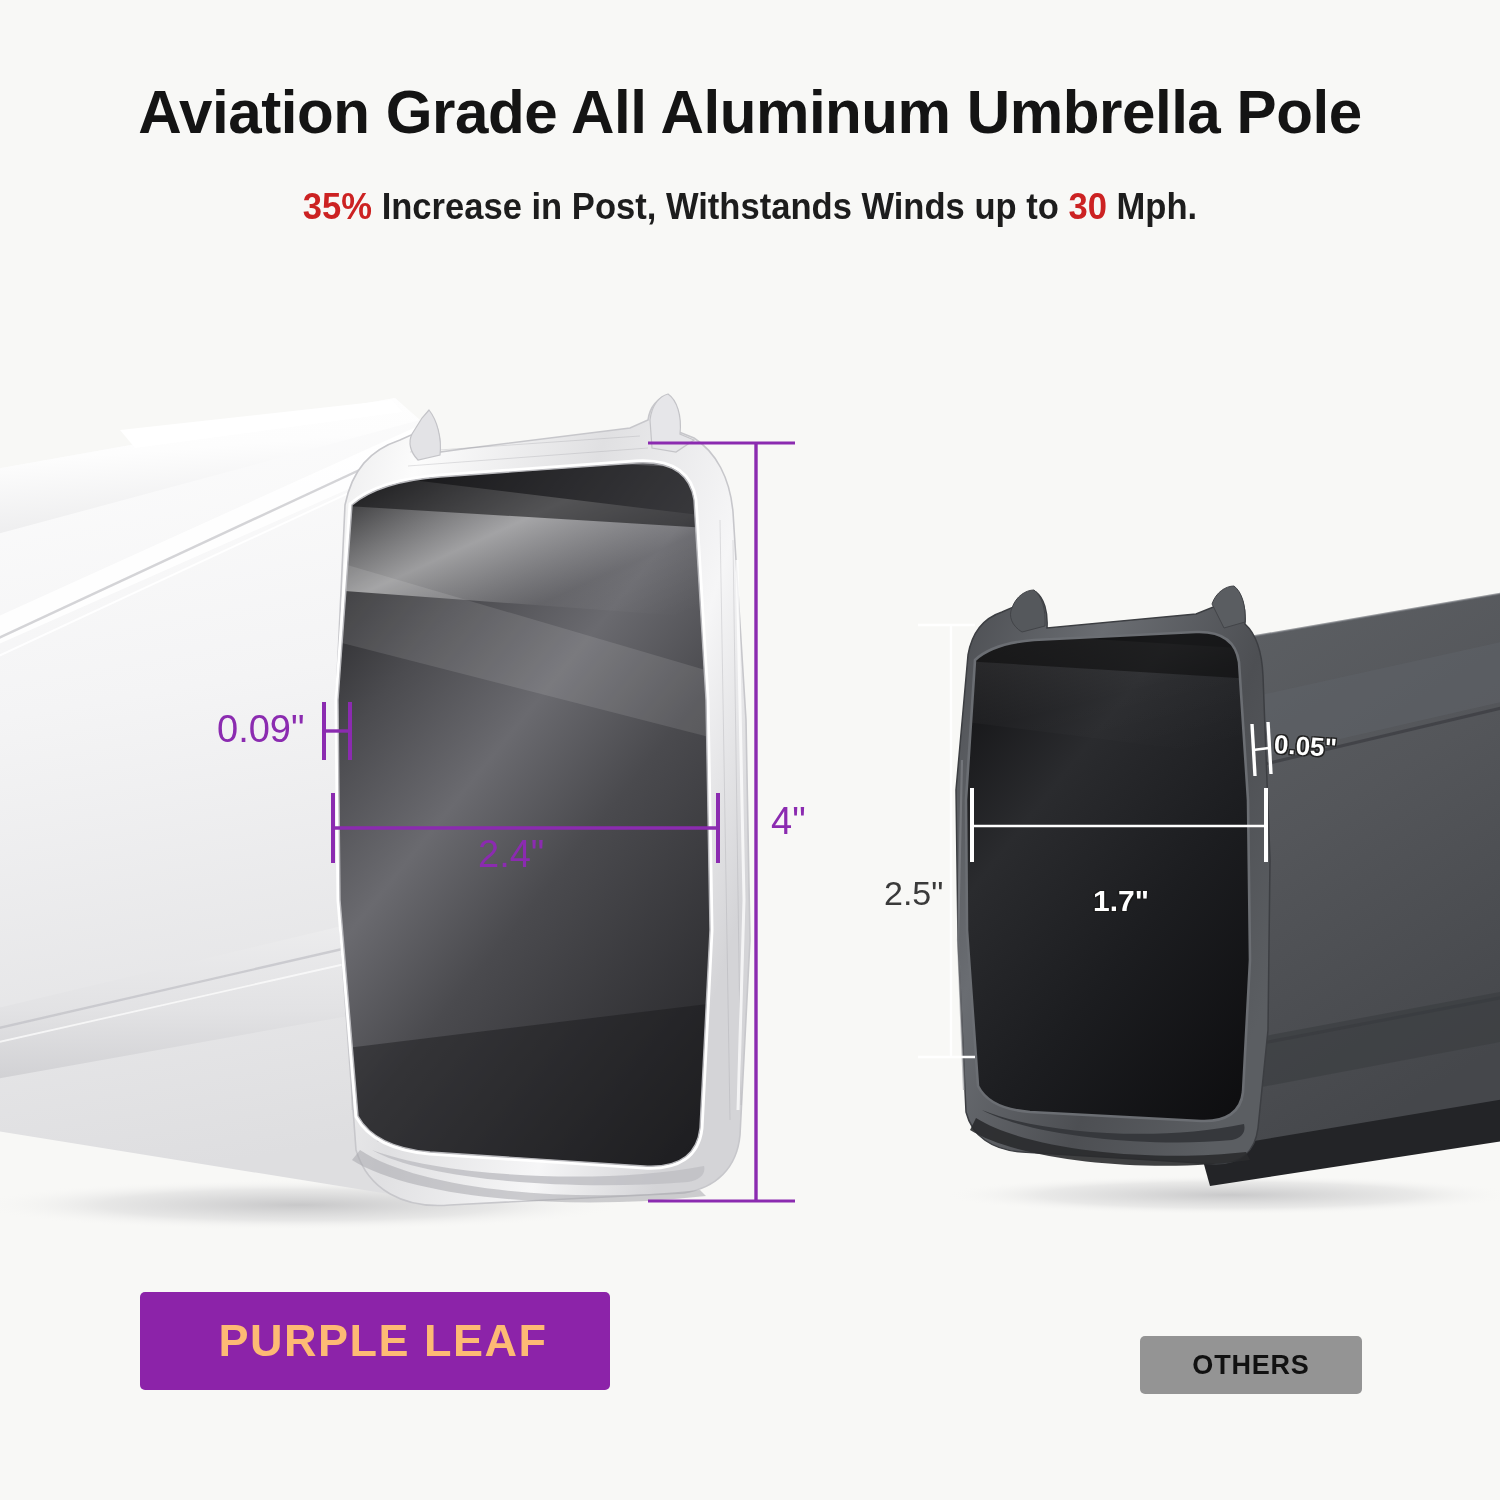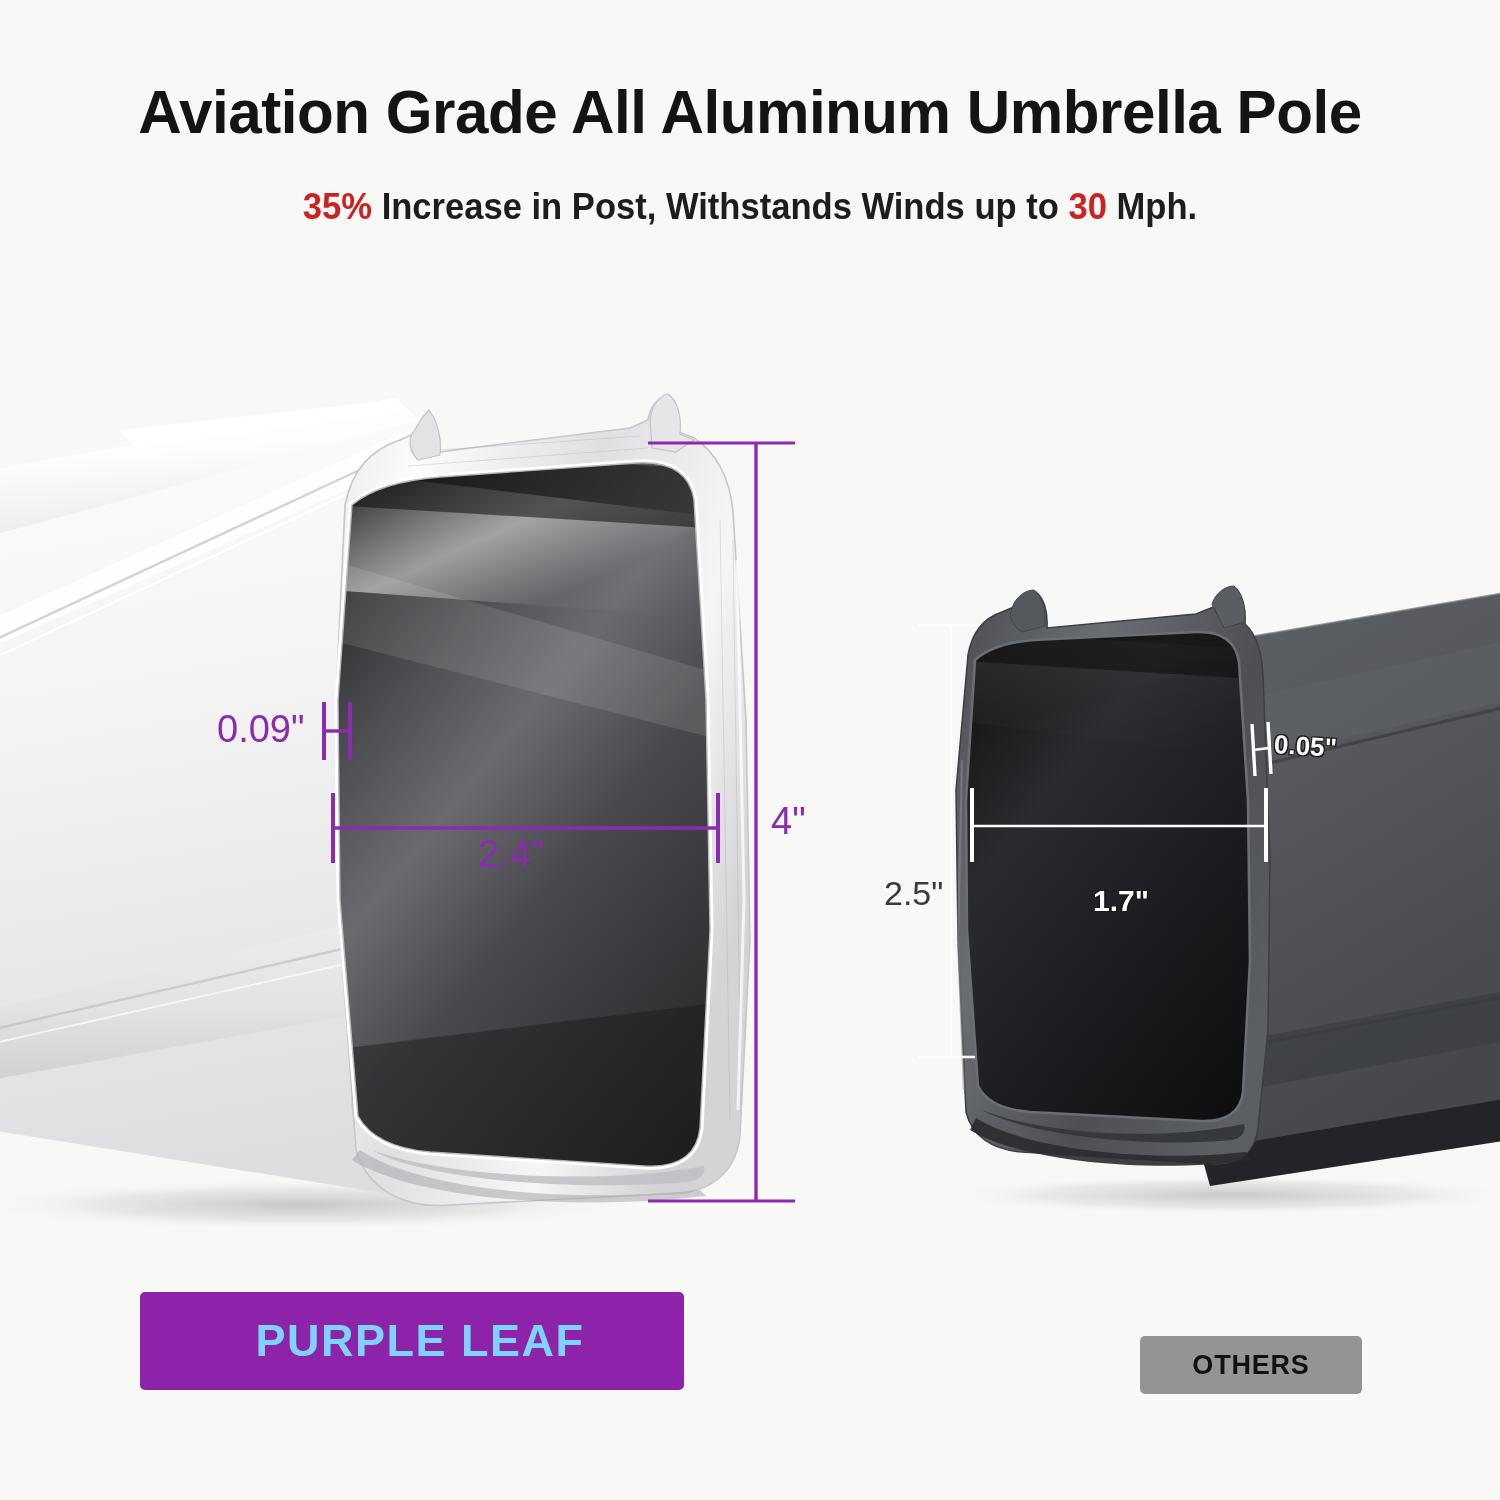--- a/index.html
+++ b/index.html
@@ -34,22 +34,22 @@
 
   
   .badge{
     position:absolute;
     display:flex;align-items:center;justify-content:center;
     border-radius:5px;
     font-weight:bold;
     box-sizing:border-box;
   }
   .badge-purple{
-    left:140px;top:1292px;width:544px;height:98px;
-    background:#8c23a9;color:#7dd3fc;
+    left:140px;top:1292px;width:470px;height:98px;
+    background:#8c23a9;color:#fdba74;
     font-size:45px;letter-spacing:1.5px;padding-left:16px;
   }
   .badge-others{
     left:1140px;top:1308px;width:222px;height:58px;
     background:#949494;color:#111111;
     font-size:27px;letter-spacing:0.8px;margin-top:28px;
   }
 
   
   .dim-text{position:absolute;white-space:nowrap;}

